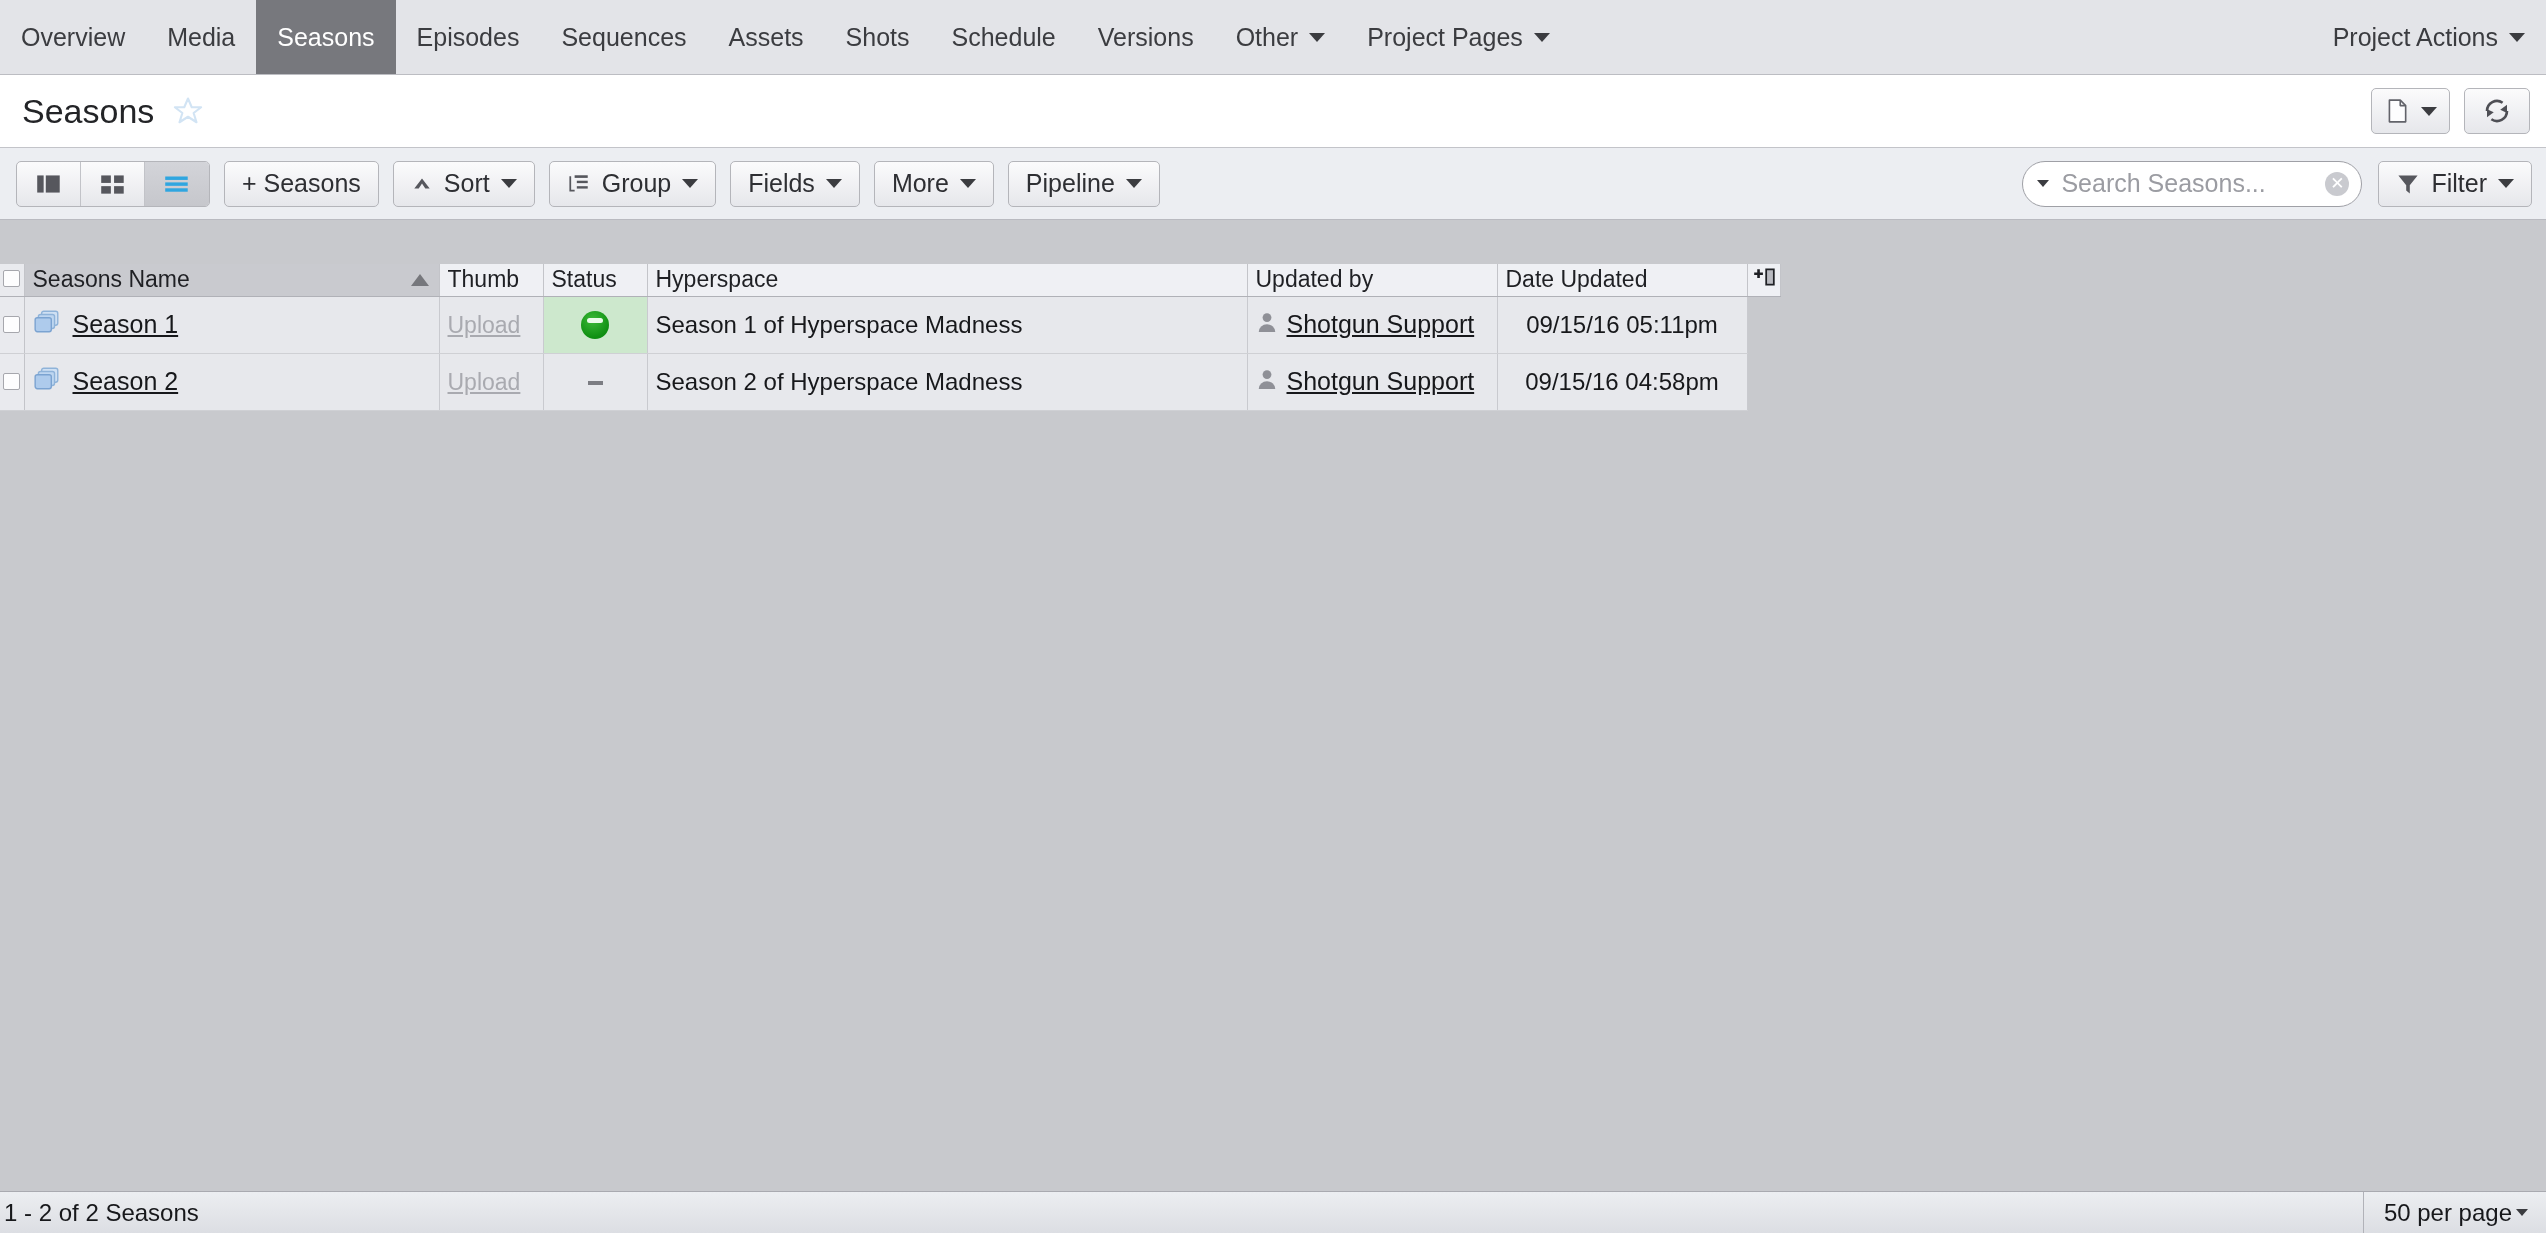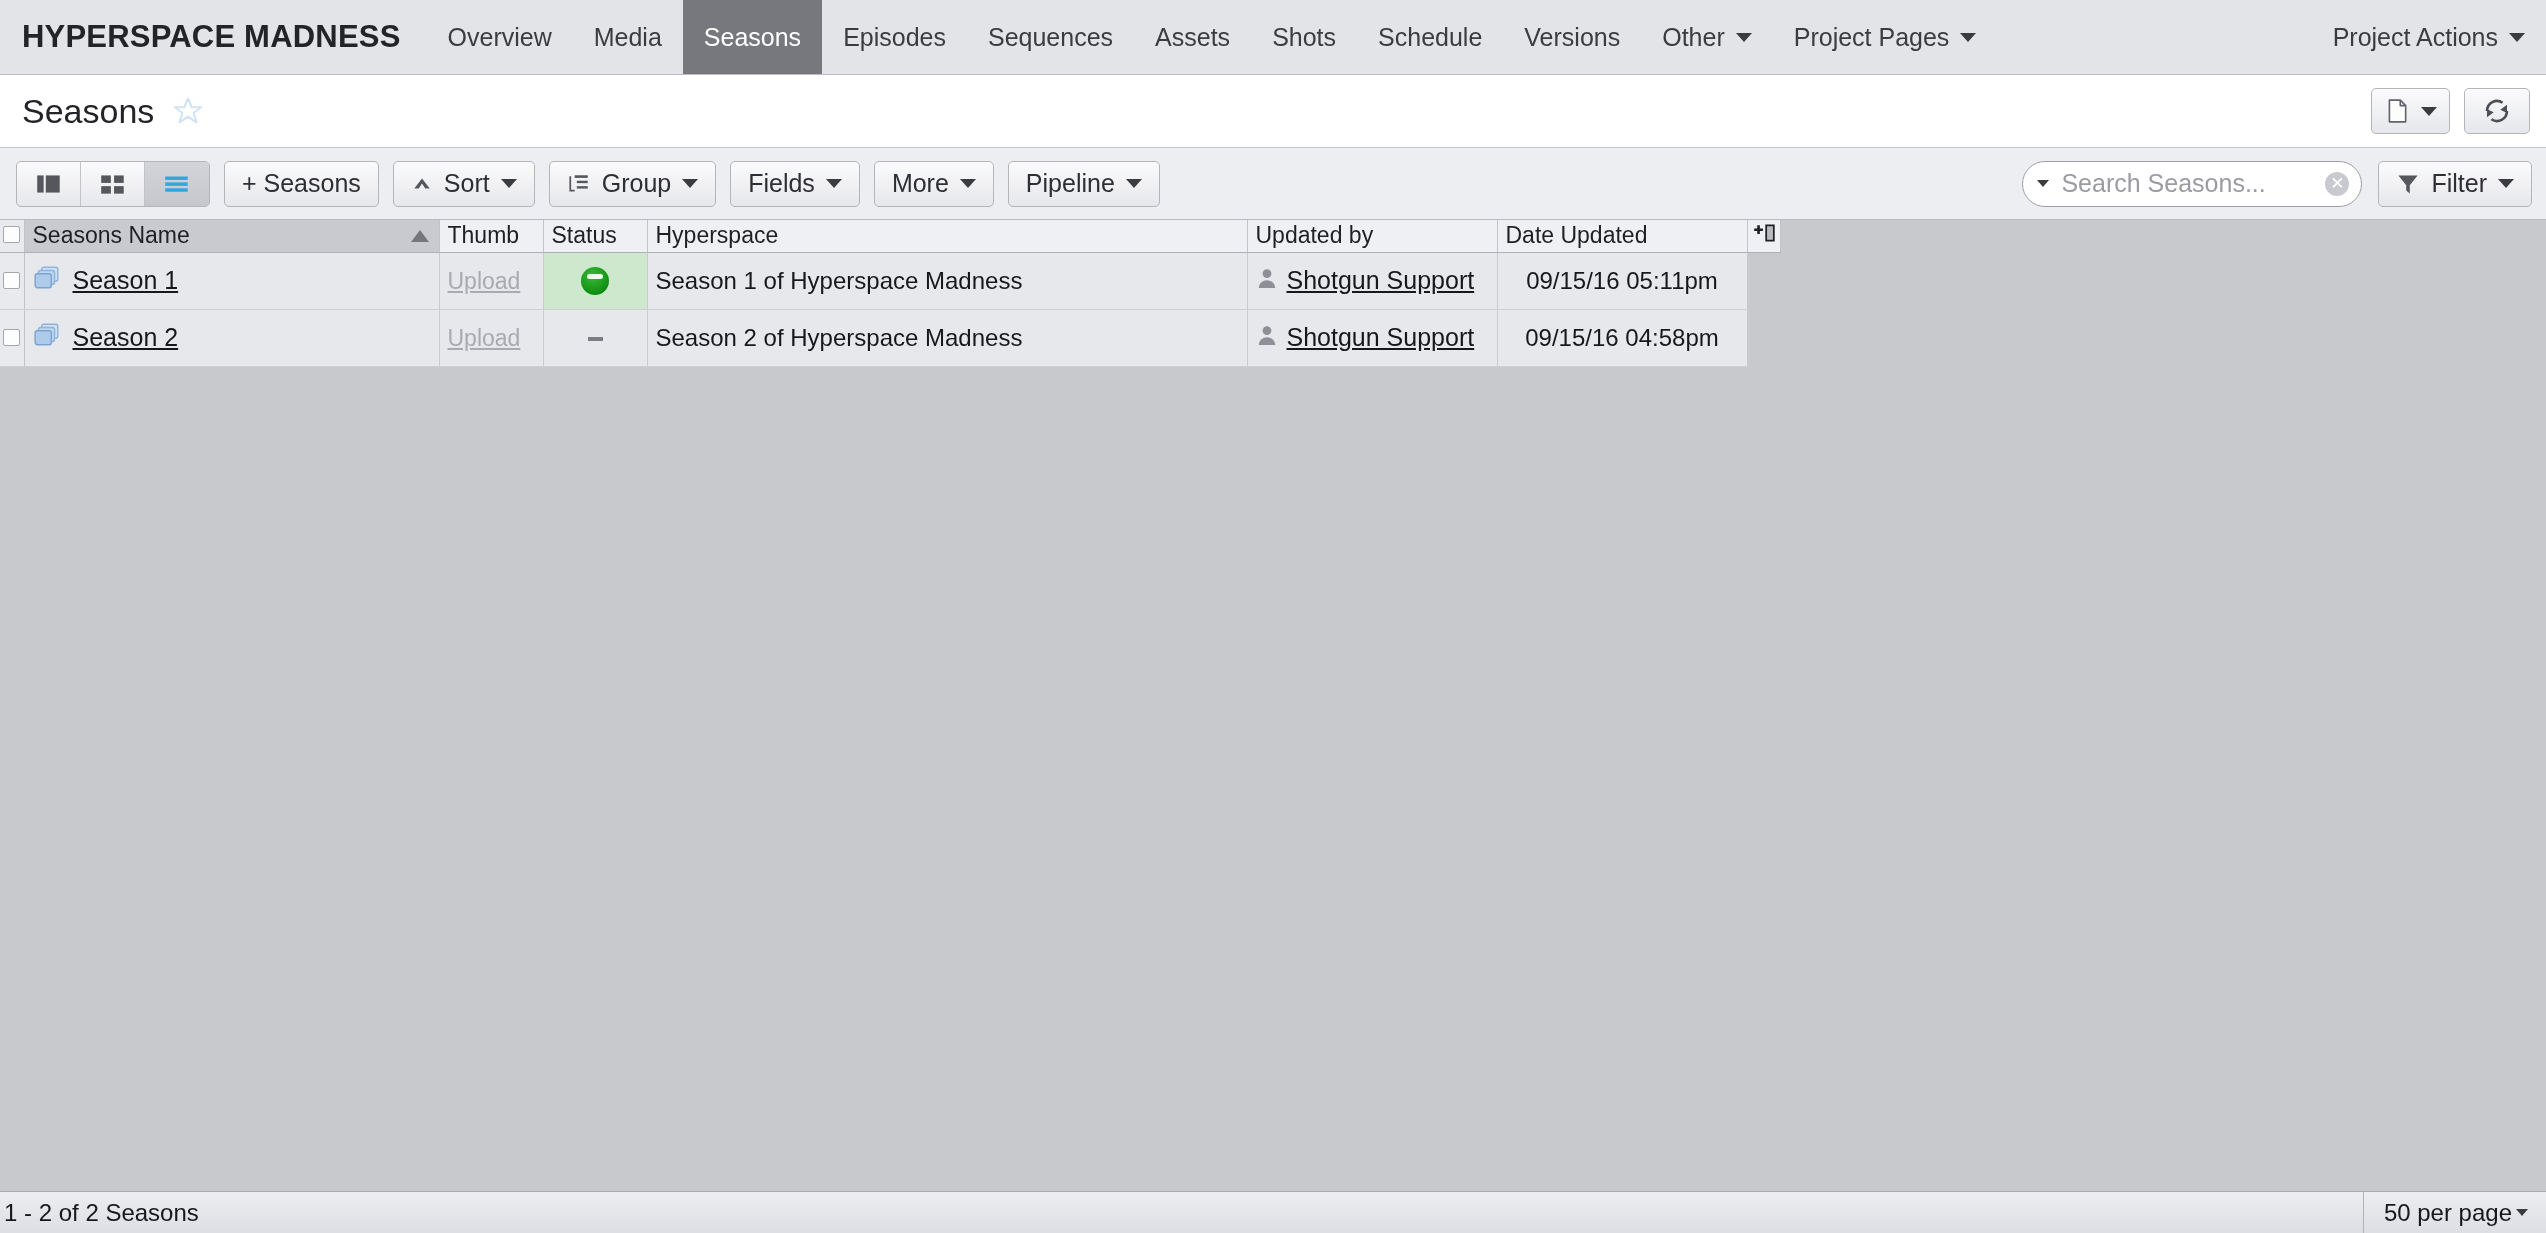--- a/index.html
+++ b/index.html
@@ -167,20 +167,21 @@
     cursor: pointer;
     flex: 0 0 auto;
   }
 
   
   .gridwrap { background: #c8c9cd; }
   table.grid {
     border-collapse: collapse;
     table-layout: fixed;
     font-size: 24px;
+    margin-top: 44px;
   }
   table.grid th {
     background: #eff0f4;
     border-right: 1px solid #c3c4c9;
     border-bottom: 1px solid #b0b1b7;
     height: 32px;
     font-weight: normal;
     font-size: 23px;
     color: #1f2024;
     text-align: left;
@@ -291,21 +292,20 @@
     height: 100%;
     padding-left: 20px;
     z-index: 2;
     cursor: pointer;
   }
 </style>
 </head>
 <body>
 
 <div class="topnav">
-  <div class="brand">HYPERSPACE MADNESS</div>
   <div class="navitems" id="nav-items">
       <div class="navitem">
         <span>Overview</span>
       </div>
       <div class="navitem">
         <span>Media</span>
       </div>
       <div class="navitem active">
         <span>Seasons</span>
       </div>

